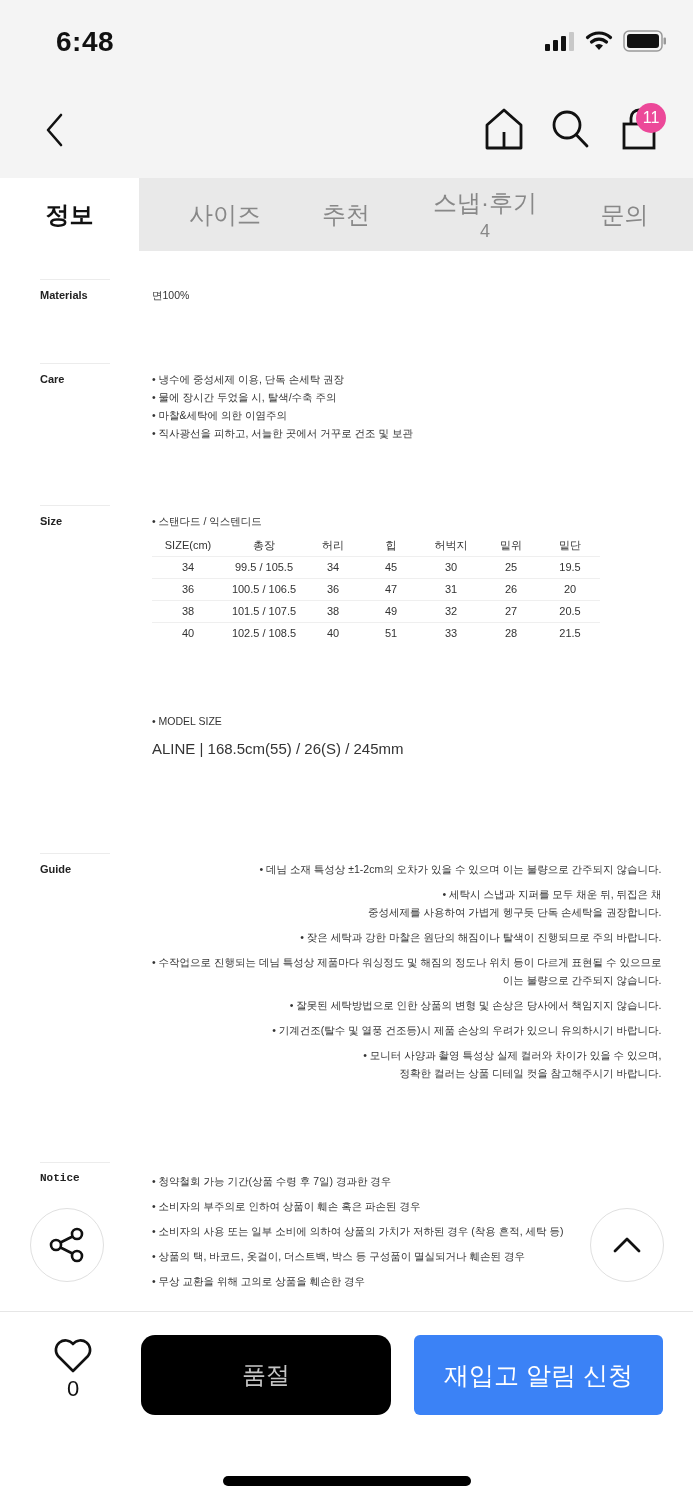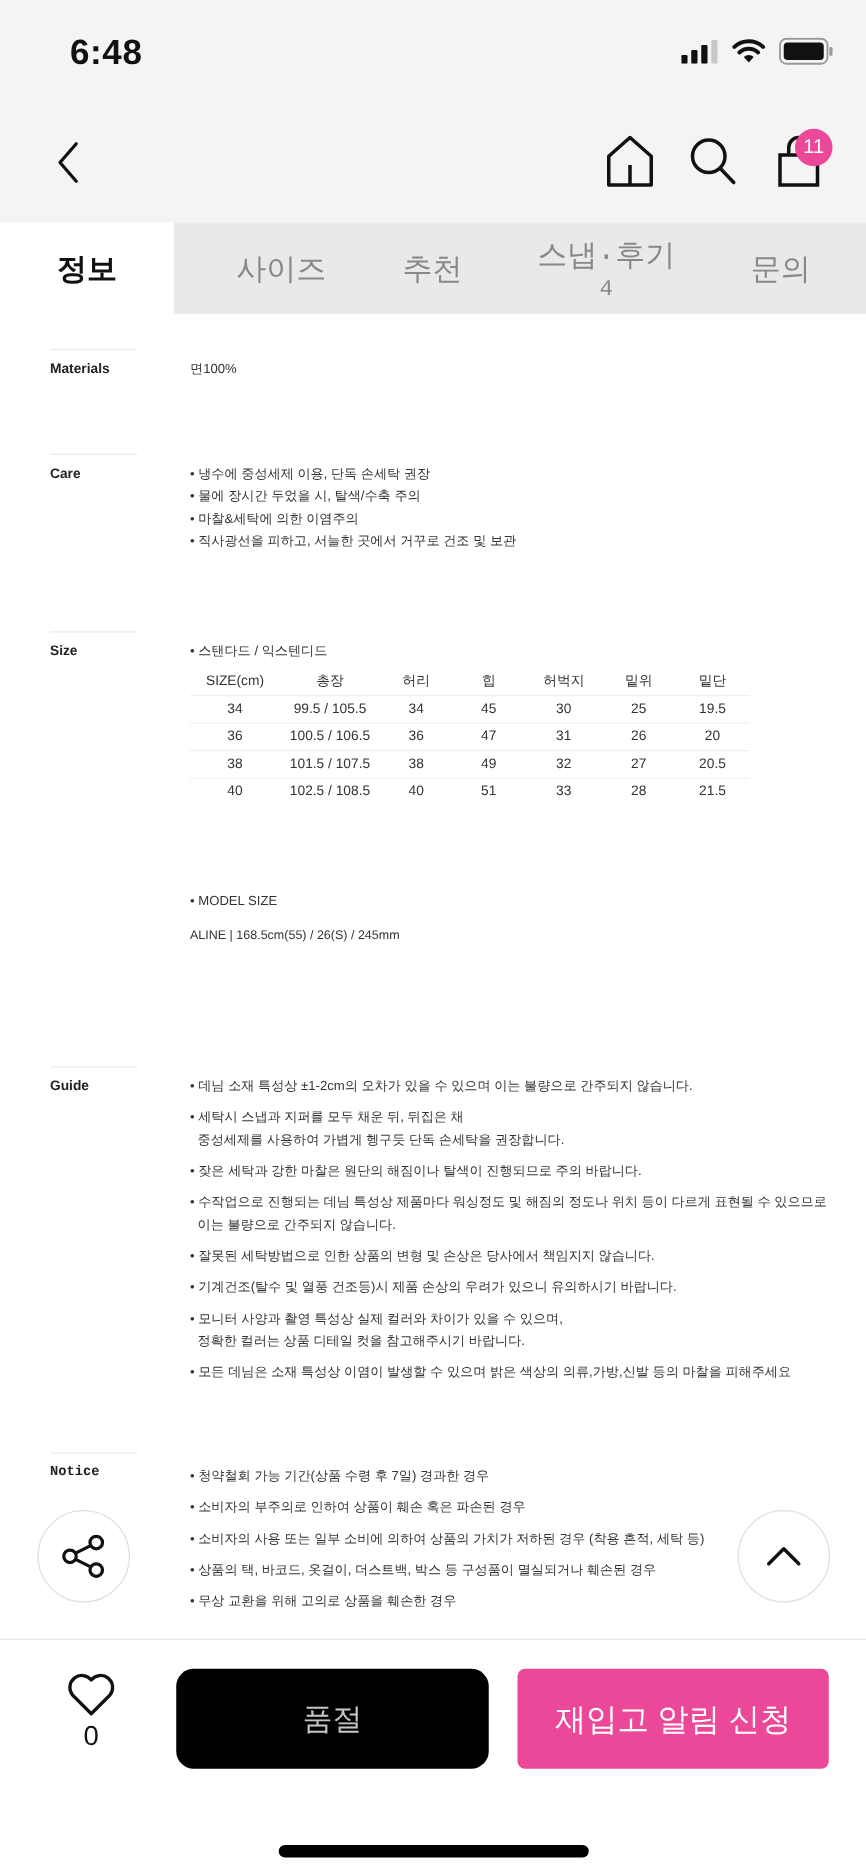--- a/index.html
+++ b/index.html
@@ -9,43 +9,43 @@
   .status-bar { position: absolute; left: 0; top: 0; width: 693px; height: 88px; background: #f4f4f4; }
   .status-time { position: absolute; left: 56px; top: 26px; font-size: 28px; font-weight: 700; color: #111; letter-spacing: 0.5px; }
   .status-icons { position: absolute; right: 26px; top: 30px; display: flex; align-items: center; gap: 10px; }
 
   .nav-bar { position: absolute; left: 0; top: 88px; width: 693px; height: 90px; background: #f4f4f4; }
   .back-btn { position: absolute; left: 36px; top: 20px; width: 36px; height: 44px; display: flex; align-items: center; justify-content: center; cursor: pointer; }
   .nav-icon { position: absolute; top: 18px; width: 46px; height: 46px; display: flex; align-items: center; justify-content: center; cursor: pointer; }
   .badge { position: absolute; left: 636px; top: 103px; width: 30px; height: 30px; border-radius: 50%; background: #ec4899; color: #fff; font-size: 16px; display: flex; align-items: center; justify-content: center; z-index: 5; }
 
   .tabs { position: absolute; left: 0; top: 178px; width: 693px; height: 73px; background: #e9e9e9; display: flex; }
-  .tab { height: 73px; display: flex; flex-direction: column; align-items: center; justify-content: center; color: #888; font-size: 24px; cursor: pointer; font-family: Liberation Mono, monospace; }
+  .tab { height: 73px; display: flex; flex-direction: column; align-items: center; justify-content: center; color: #888; font-size: 24px; cursor: pointer; }
   .tab.active { background: #ffffff; color: #111; font-weight: 700; }
   .tab .tab-count { font-size: 18px; color: #888; margin-top: 2px; }
 
   .content { position: absolute; left: 0; top: 251px; width: 693px; height: 1060px; overflow: hidden; }
   .section { position: absolute; left: 0; width: 693px; }
   .section-divider { position: absolute; left: 40px; width: 70px; height: 1px; background: #ececec; top: 0; }
   .section-label { position: absolute; left: 40px; width: 69px; text-align: left; font-size: 11px; font-weight: 700; color: #222; }
   .section-body { position: absolute; left: 152px; font-size: 10.5px; color: #333; line-height: 18px; }
   .section-body .line { white-space: nowrap; }
-  .gap-line { margin-bottom: 7px; }
+  .gap-line { margin-bottom: 7px; text-align: right; }
 
   table.size-table { border-collapse: collapse; margin-top: 4px; font-size: 11px; color: #333; }
   table.size-table th { font-weight: 400; height: 22px; padding: 0; text-align: center; }
   table.size-table td { height: 22px; padding: 0; text-align: center; border-top: 1px solid #efefef; }
 
   .float-btn { position: absolute; width: 74px; height: 74px; border-radius: 50%; background: #ffffff; border: 1.5px solid #e0e0e0; display: flex; align-items: center; justify-content: center; cursor: pointer; z-index: 10; }
 
   .bottom-bar { position: absolute; left: 0; top: 1311px; width: 693px; height: 189px; background: #ffffff; border-top: 1px solid #e6e6e6; }
   .like-btn { position: absolute; left: 50px; top: 26px; width: 46px; display: flex; flex-direction: column; align-items: center; cursor: pointer; }
   .like-count { font-size: 22px; color: #111; margin-top: 2px; }
   .soldout-btn { position: absolute; left: 141px; top: 23px; width: 250px; height: 80px; background: #000000; border-radius: 14px; color: #c4c4c4; font-size: 24px; display: flex; align-items: center; justify-content: center; }
-  .restock-btn { position: absolute; left: 414px; top: 23px; width: 249px; height: 80px; background: #ec4899; border-radius: 6px; color: #ffffff; font-size: 25px; display: flex; align-items: center; justify-content: center; cursor: pointer; }
+  .restock-btn { position: absolute; left: 414px; top: 23px; width: 249px; height: 80px; background: #3b82f6; border-radius: 6px; color: #ffffff; font-size: 25px; display: flex; align-items: center; justify-content: center; cursor: pointer; }
   .home-indicator { position: absolute; left: 223px; top: 1476px; width: 248px; height: 10px; background: #000; border-radius: 5px; }
 </style>
 </head>
 <body>
 
 <div class="status-bar">
   <div class="status-time">6:48</div>
   <div class="status-icons">
     <span>
       <svg width="30" height="20" viewBox="0 0 30 20">
@@ -189,21 +189,21 @@
             <td>102.5 / 108.5</td>
             <td>40</td>
             <td>51</td>
             <td>33</td>
             <td>28</td>
             <td>21.5</td>
           </tr>
         </tbody>
       </table>
       <div class="line" style="margin-top:68px;">• MODEL SIZE</div>
-      <div class="line" style="margin-top:10px; font-size:10px;">ALINE | 168.5cm(55) / 26(S) / 245mm</div>
+      <div class="line" style="margin-top:10px; font-size:15px;">ALINE | 168.5cm(55) / 26(S) / 245mm</div>
     </div>
   </div>
 
   <div class="section" style="top:602px;">
     <div class="section-divider"></div>
     <div class="section-label" style="top:10px;">Guide</div>
     <div class="section-body" style="top:7px;">
       <div class="gap-line">
         <div class="line">• 데님 소재 특성상 ±1-2cm의 오차가 있을 수 있으며 이는 불량으로 간주되지 않습니다.</div>
       </div>
@@ -220,23 +220,20 @@
       </div>
       <div class="gap-line">
         <div class="line">• 잘못된 세탁방법으로 인한 상품의 변형 및 손상은 당사에서 책임지지 않습니다.</div>
       </div>
       <div class="gap-line">
         <div class="line">• 기계건조(탈수 및 열풍 건조등)시 제품 손상의 우려가 있으니 유의하시기 바랍니다.</div>
       </div>
       <div class="gap-line">
         <div class="line">• 모니터 사양과 촬영 특성상 실제 컬러와 차이가 있을 수 있으며,</div>
         <div class="line" style="padding-left:6px;">  정확한 컬러는 상품 디테일 컷을 참고해주시기 바랍니다.</div>
-      </div>
-      <div class="gap-line">
-        <div class="line">• 모든 데님은 소재 특성상 이염이 발생할 수 있으며 밝은 색상의 의류,가방,신발 등의 마찰을 피해주세요</div>
       </div>
     </div>
   </div>
 
   <div class="section" style="top:911px;">
     <div class="section-divider"></div>
     <div class="section-label" style="top:10px;font-family:Liberation Mono, monospace;">Notice</div>
     <div class="section-body" style="top:7px; line-height:25px;">
       <div class="line">• 청약철회 가능 기간(상품 수령 후 7일) 경과한 경우</div>
       <div class="line">• 소비자의 부주의로 인하여 상품이 훼손 혹은 파손된 경우</div>

